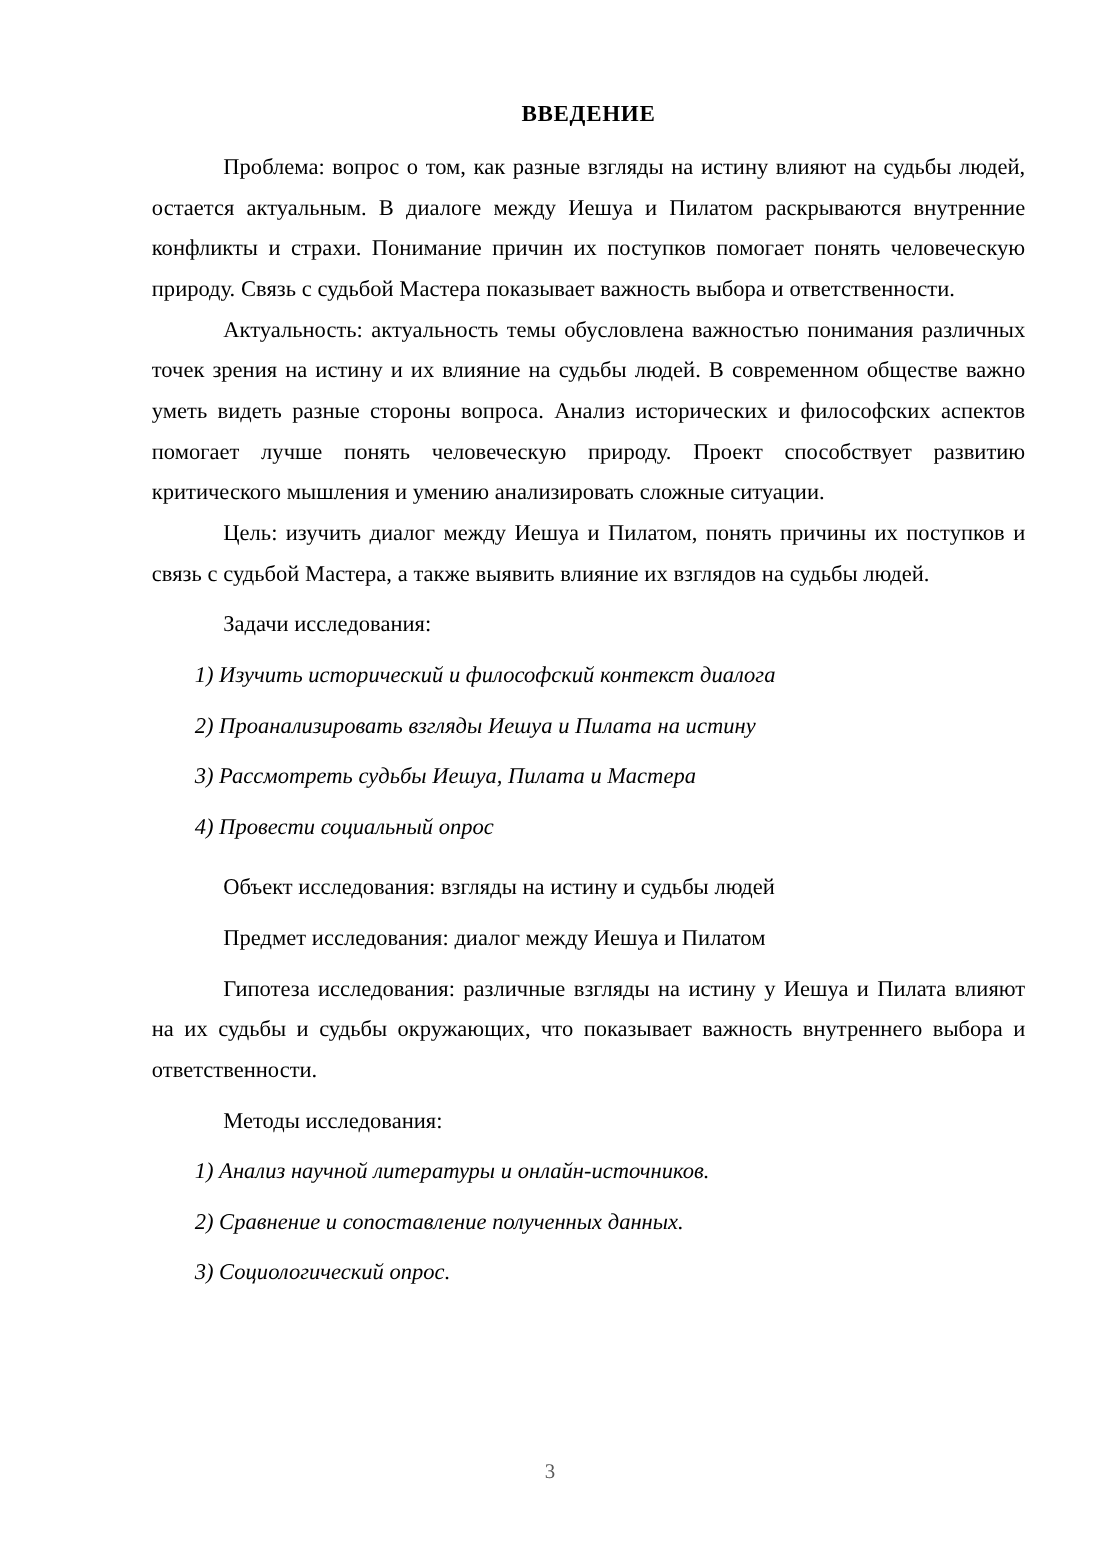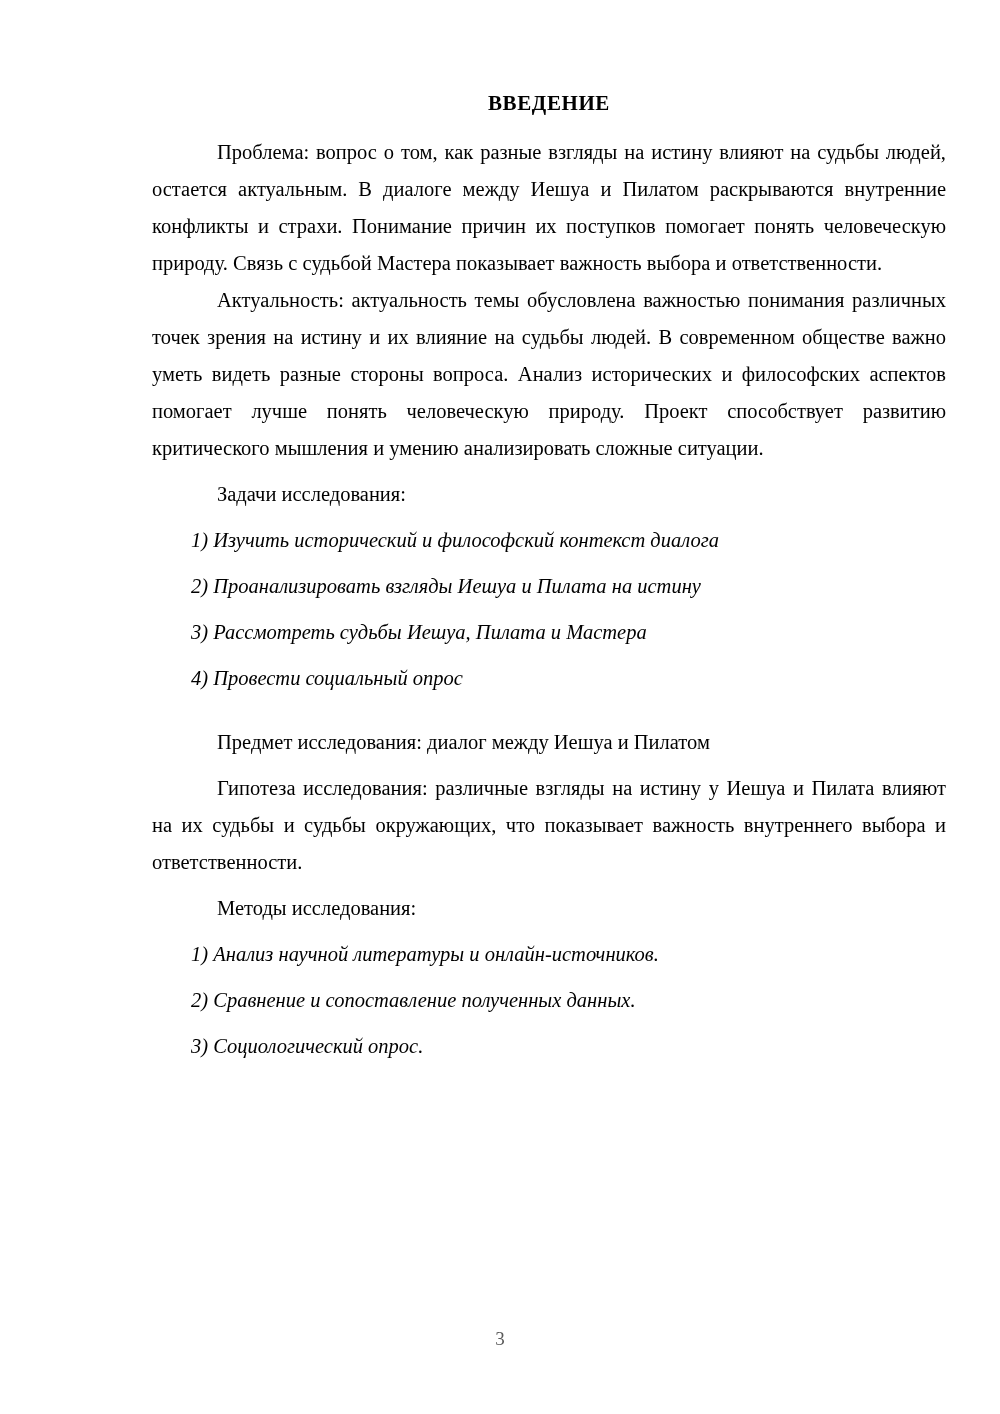--- a/index.html
+++ b/index.html
@@ -16,21 +16,21 @@
     position: relative;
     width: 1000px;
     height: 1414px;
     background: #ffffff;
     margin: 0 auto;
     overflow: hidden;
     box-sizing: border-box;
   }
   .content {
     position: absolute;
-    left: 152px;
+    left: 138px;
     top: 88px;
     width: 794px;
   }
   .doc-title {
     font-size: 21px;
     font-weight: bold;
     text-align: center;
     letter-spacing: 0.6px;
     line-height: 1.45;
     margin: 0 0 16px 0;
@@ -84,20 +84,21 @@
 <div class="page">
 
   <div class="content">
 
     <h1 class="doc-title">ВВЕДЕНИЕ</h1>
 
     <p class="para">Проблема: вопрос о том, как разные взгляды на истину влияют на судьбы людей, остается актуальным. В диалоге между Иешуа и Пилатом раскрываются внутренние конфликты и страхи. Понимание причин их поступков помогает понять человеческую природу. Связь с судьбой Мастера показывает важность выбора и ответственности.</p>
 
     <p class="para">Актуальность: актуальность темы обусловлена важностью понимания различных точек зрения на истину и их влияние на судьбы людей. В современном обществе важно уметь видеть разные стороны вопроса. Анализ исторических и философских аспектов помогает лучше понять человеческую природу. Проект способствует развитию критического мышления и умению анализировать сложные ситуации.</p>
 
+    <p class="para">Цель: изучить диалог между Иешуа и Пилатом, понять причины их поступков и связь с судьбой Мастера, а также выявить влияние их взглядов на судьбы людей.</p>
 
     <div class="spacer-xs"></div>
 
     <p class="para-noindent-block">Задачи исследования:</p>
 
     <div class="spacer-xs"></div>
 
     <p class="list-item">1) Изучить исторический и философский контекст диалога</p>
     <div class="spacer-xs"></div>
 
@@ -106,20 +107,21 @@
 
     <p class="list-item">3) Рассмотреть судьбы Иешуа, Пилата и Мастера</p>
     <div class="spacer-xs"></div>
 
     <p class="list-item">4) Провести социальный опрос</p>
     <div class="spacer-xs"></div>
 
 
     <div class="spacer-xs"></div>
 
+    <p class="para-noindent-block">Объект исследования: взгляды на истину и судьбы людей</p>
 
     <div class="spacer-xs"></div>
 
     <p class="para-noindent-block">Предмет исследования: диалог между Иешуа и Пилатом</p>
 
     <div class="spacer-xs"></div>
 
     <p class="para">Гипотеза исследования: различные взгляды на истину у Иешуа и Пилата влияют на их судьбы и судьбы окружающих, что показывает важность внутреннего выбора и ответственности.</p>
 
     <div class="spacer-xs"></div>

